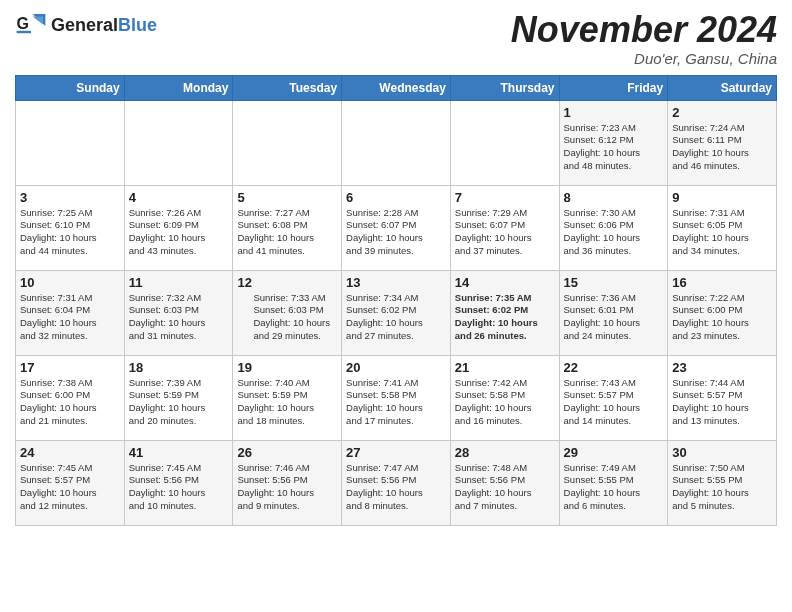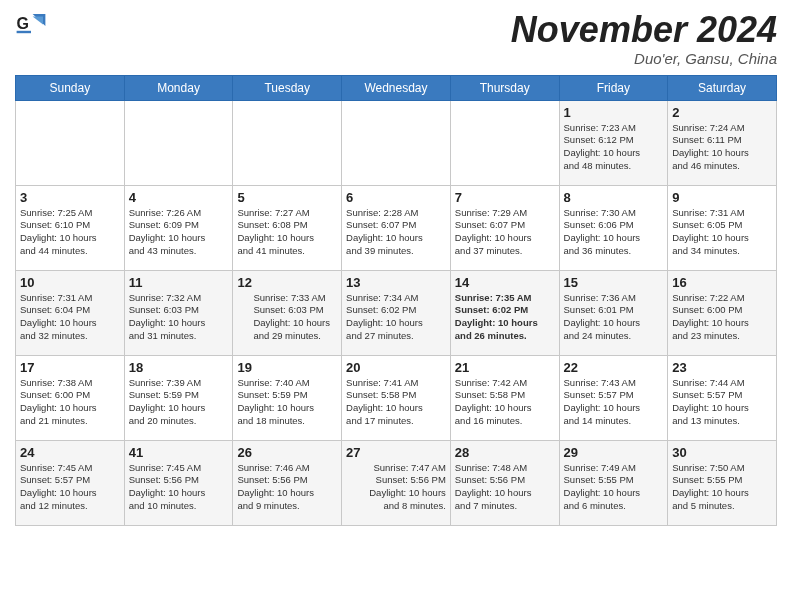--- a/index.html
+++ b/index.html
@@ -54,23 +54,23 @@
     }
     table {
       width: 100%;
       border-collapse: collapse;
       table-layout: fixed;
     }
     thead th {
       background-color: #3a7abf;
       color: #fff;
       font-size: 12px;
-      font-weight: normal;
+      font-weight: bold;
       padding: 5px 4px;
-      text-align: center;
+      text-align: right;
       border: 1px solid #2a6aaf;
     }
     tbody td {
       border: 1px solid #c8c8c8;
       vertical-align: top;
       padding: 4px 4px;
       font-size: 10px;
       color: #222;
       height: 85px;
       background: #fff;
@@ -102,20 +102,25 @@
       <svg class="logo-icon" viewBox="0 0 40 40">
         <rect x="0" y="0" width="40" height="40" fill="white"></rect>
 
         <text x="2" y="24" font-size="20" font-weight="bold" fill="#222" font-family="Arial">G</text>
 
         <polygon points="22,5 38,5 38,20" fill="#3a7abf"></polygon>
         <polygon points="22,8 35,8 35,18" fill="#5a9ad5"></polygon>
 
         <rect x="2" y="26" width="18" height="3" fill="#3a7abf"></rect>
       </svg>
+      <div>
+        <div class="logo-text">
+          <span style="color:#222;">General</span><span style="color:#3a7abf;">Blue</span>
+        </div>
+      </div>
     </div>
     <div class="title-block">
       <div class="month-title">November 2024</div>
       <div class="location">Duo'er, Gansu, China</div>
     </div>
   </div>
 
   <table>
     <thead>
       <tr>
@@ -320,21 +325,21 @@
           </td>
           <td>
             <span class="day-num">26</span>
             <div class="cell-info" style="white-space: pre-line;">Sunrise: 7:46 AM
 Sunset: 5:56 PM
 Daylight: 10 hours
 and 9 minutes.</div>
           </td>
           <td>
             <span class="day-num">27</span>
-            <div class="cell-info" style="white-space: pre-line; text-align: right;">Sunrise: 7:47 AM
+            <div class="cell-info" style="white-space: pre-line;">Sunrise: 7:47 AM
 Sunset: 5:56 PM
 Daylight: 10 hours
 and 8 minutes.</div>
           </td>
           <td>
             <span class="day-num">28</span>
             <div class="cell-info" style="white-space: pre-line;">Sunrise: 7:48 AM
 Sunset: 5:56 PM
 Daylight: 10 hours
 and 7 minutes.</div>

